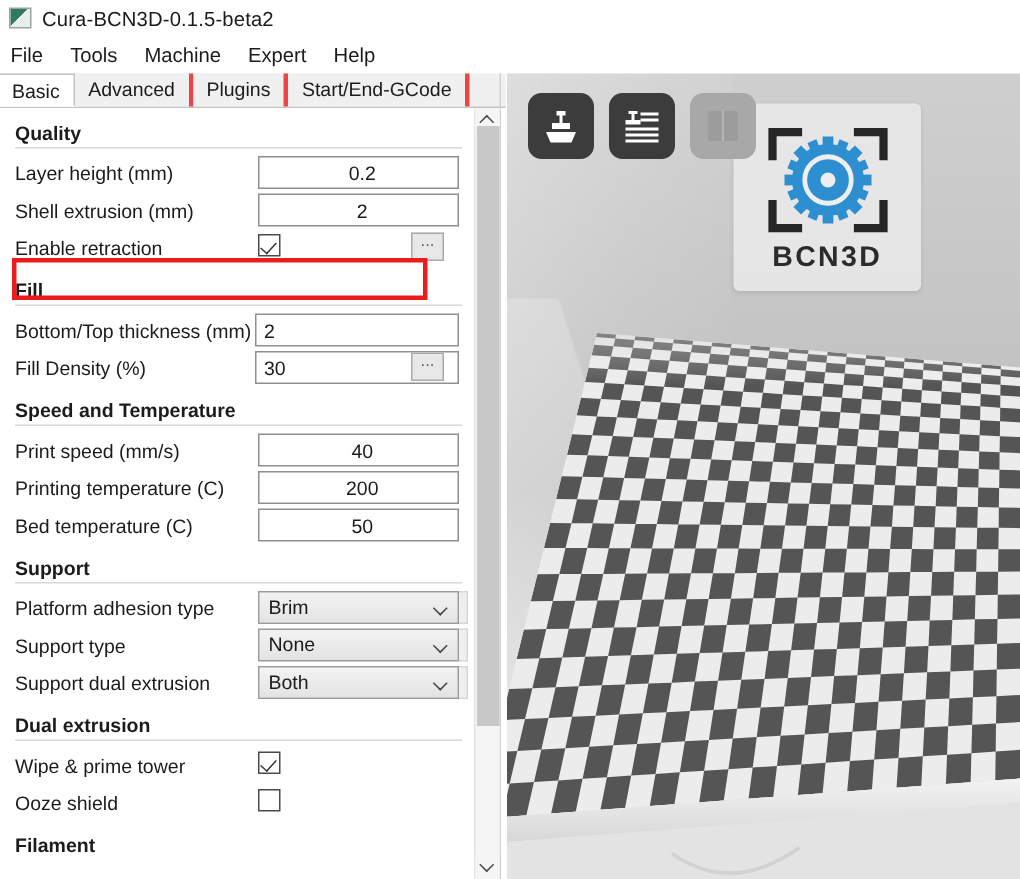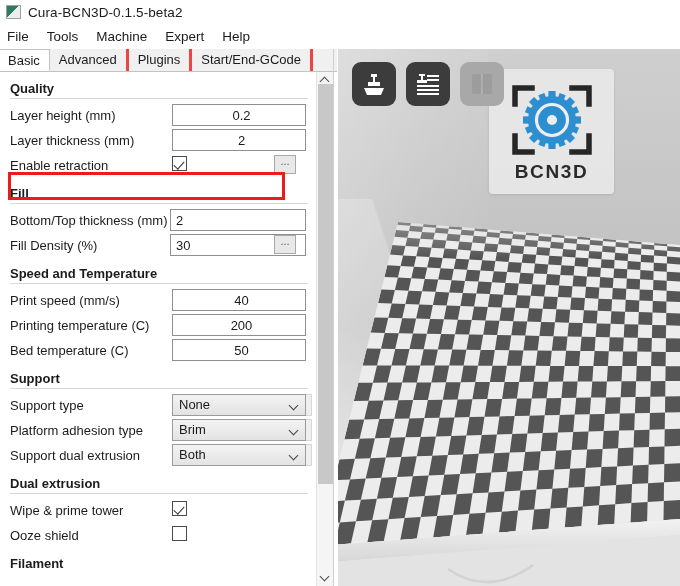--- a/index.html
+++ b/index.html
@@ -291,21 +291,21 @@
 
   <div id="panel">
     <div id="panel-inner">
         <div class="section-head">Quality</div>
         <div class="section-rule"></div>
         <div class="row">
           <span class="row-label">Layer height (mm)</span>
           <input type="text" class="field narrow" value="0.2" style="">
         </div>
         <div class="row">
-          <span class="row-label">Layer thickness (mm)</span>
+          <span class="row-label">Shell extrusion (mm)</span>
           <input type="text" class="field narrow" value="2" style="">
         </div>
         <div class="row">
           <span class="row-label">Enable retraction</span>
           <div class="checkbox checked"></div>
           <div class="dots-btn">...</div>
         </div>
         <div class="section-head">Fill</div>
         <div class="section-rule"></div>
         <div class="row">
@@ -327,28 +327,28 @@
           <span class="row-label">Printing temperature (C)</span>
           <input type="text" class="field narrow" value="200" style="">
         </div>
         <div class="row">
           <span class="row-label">Bed temperature (C)</span>
           <input type="text" class="field narrow" value="50" style="">
         </div>
         <div class="section-head">Support</div>
         <div class="section-rule"></div>
         <div class="row">
+          <span class="row-label">Platform adhesion type</span>
+          <div class="combo-shadow"></div>
+          <div class="combo">Brim<span class="caret"></span></div>
+        </div>
+        <div class="row">
           <span class="row-label">Support type</span>
           <div class="combo-shadow"></div>
           <div class="combo">None<span class="caret"></span></div>
-        </div>
-        <div class="row">
-          <span class="row-label">Platform adhesion type</span>
-          <div class="combo-shadow"></div>
-          <div class="combo">Brim<span class="caret"></span></div>
         </div>
         <div class="row">
           <span class="row-label">Support dual extrusion</span>
           <div class="combo-shadow"></div>
           <div class="combo">Both<span class="caret"></span></div>
         </div>
         <div class="section-head">Dual extrusion</div>
         <div class="section-rule"></div>
         <div class="row">
           <span class="row-label">Wipe &amp; prime tower</span>

